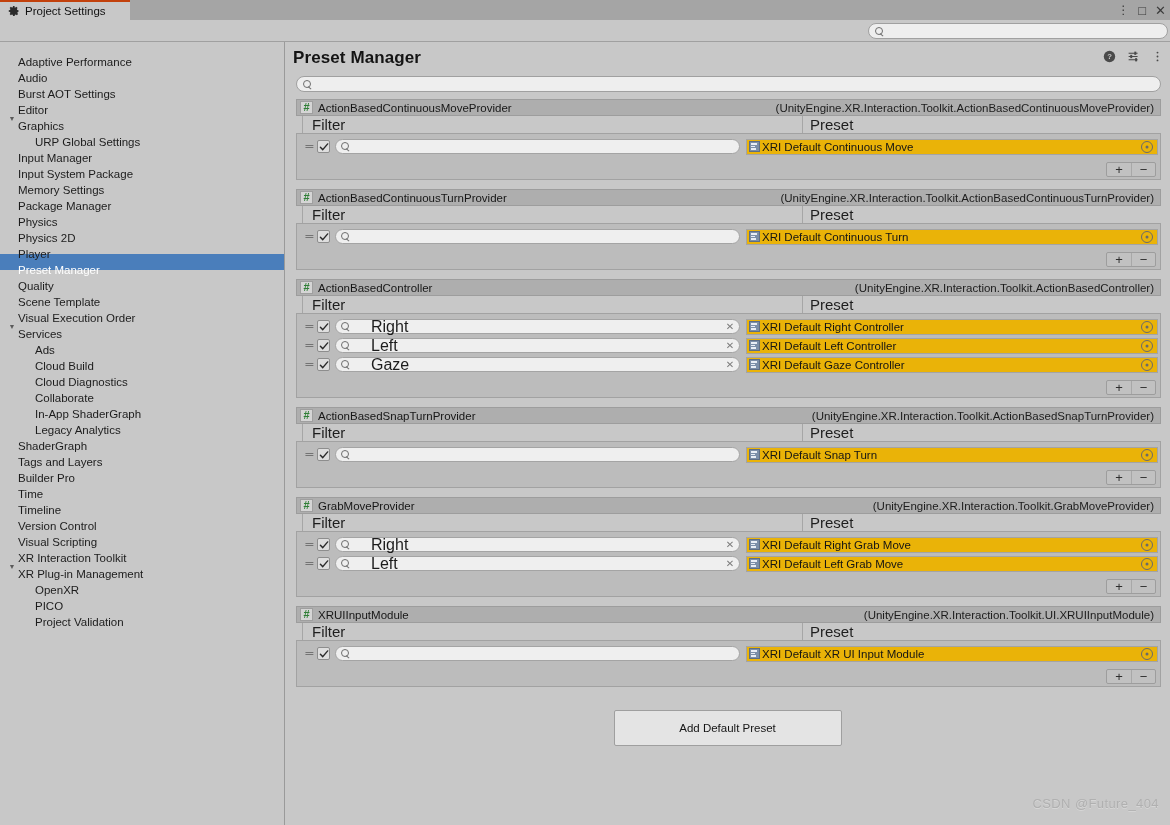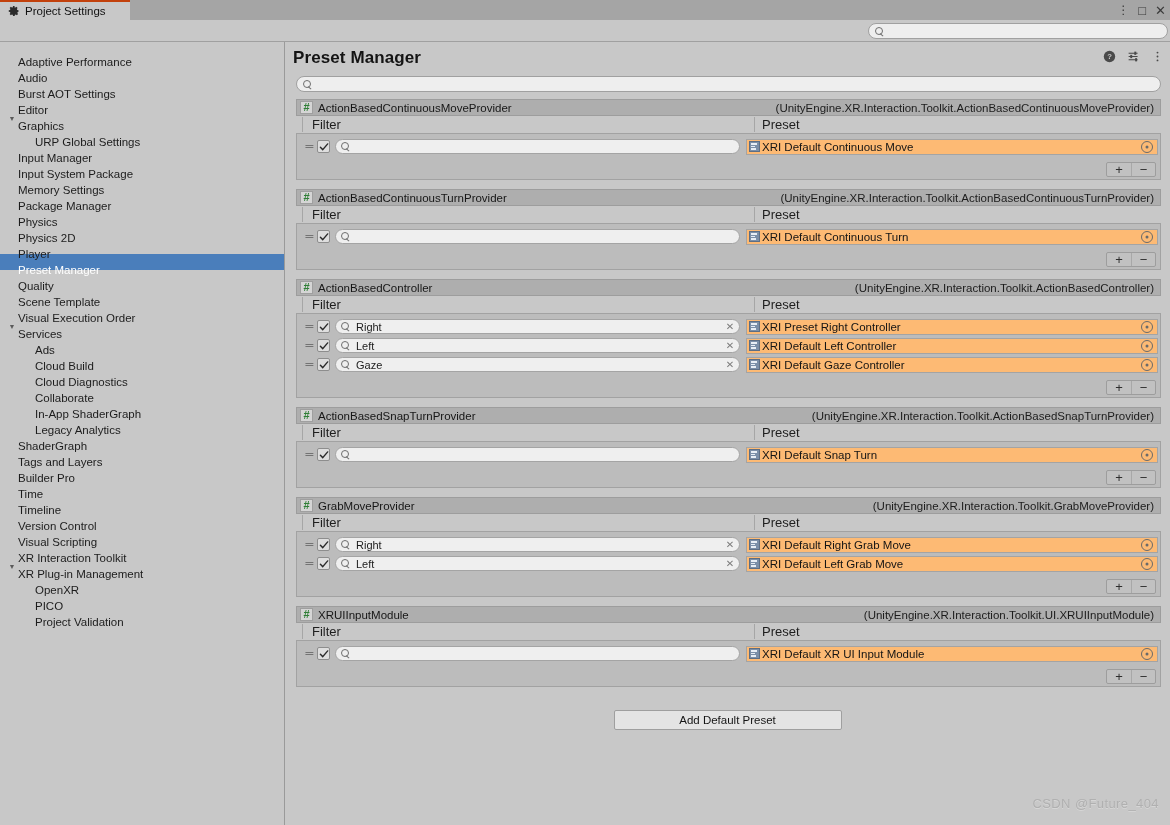--- a/index.html
+++ b/index.html
@@ -120,21 +120,21 @@
     font-family: "Liberation Sans", sans-serif;
   }
   .group-type { font-size: 11.5px; color: #161616; }
   .group-fullname {
     position: absolute; right: 6px; font-size: 11.5px; color: #1c1c1c;
     white-space: nowrap;
   }
 
   .cols {
     height: 17px; background: #c8c8c8; display: flex;
-    align-items: center; font-size: 13px; color: #1e1e1e;
+    align-items: center; font-size: 15px; color: #1e1e1e; gap: 48px;
   }
   .col-filter { width: 452px; flex: none; padding-left: 9px; border-left: 1px solid #a6a6a6; margin-left: 6px; }
   .col-preset { flex: 1; padding-left: 7px; border-left: 1px solid #a6a6a6; }
 
   .rows {
     background: #bcbcbc; border: 1px solid #a2a2a2; border-bottom: none;
     padding: 3px 0 3px 0;
   }
   .row {
     height: 19px; display: flex; align-items: center; padding: 0 2px 0 6px;
@@ -150,28 +150,28 @@
     display: flex; align-items: center; justify-content: center;
   }
   .chk svg { display: block; }
   .filter-input {
     width: 405px; flex: none; height: 15px; background: #efefef;
     border: 1px solid #a4a4a4; border-radius: 8px;
     display: flex; align-items: center; padding: 0 4px 0 5px;
   }
   .filter-input input {
     border: 0; background: transparent; outline: none; flex: 1; min-width: 0;
-    font-family: "Liberation Sans", sans-serif; font-size: 11px; color: #1c1c1c;
+    font-family: "Liberation Sans", sans-serif; font-size: 16px; color: #1c1c1c; margin-left: 15px;
   }
   .clearx {
     width: 10px; height: 10px; flex: none; color: #7b7b7b;
     font-size: 10px; line-height: 10px; text-align: center;
   }
   .preset-field {
-    flex: 1; height: 16px; background: #fdba74;
+    flex: 1; height: 16px; background: #eab308;
     border: 1px solid #a4a4a4;
     display: flex; align-items: center; padding: 0 2px 0 2px;
     margin-left: 6px; position: relative;
   }
   .preset-icon {
     width: 11px; height: 11px; flex: none; margin-right: 2px;
     background: #7b8fa8; border: 1px solid #5d6e84;
     display: flex; flex-direction: column; justify-content: center;
     gap: 1px; padding: 1px;
   }
@@ -202,21 +202,21 @@
   }
   .pm-btn {
     width: 24px; height: 15px; display: flex; align-items: center;
     justify-content: center; font-size: 13px; color: #2d2d2d; line-height: 1;
   }
   .pm-btn.minus { border-left: 1px solid #a8a8a8; }
 
   
   #add-wrap { display: flex; justify-content: center; margin-top: 23px; }
   #add-btn {
-    width: 228px; height: 20px; background: #e4e4e4;
+    width: 228px; height: 36px; background: #e4e4e4;
     border: 1px solid #9f9f9f; border-radius: 2px;
     display: flex; align-items: center; justify-content: center;
     font-size: 11.5px; color: #151515;
   }
 
   #watermark {
     position: absolute; right: 11px; bottom: 14px;
     font-size: 13px; color: #b0b0b0;
     text-shadow: 0 1px 0 #d6d6d6;
     letter-spacing: 0.4px;
@@ -542,21 +542,21 @@
                   <span class="mag"></span>
                   <input type="text" value="Right" style="">
                   <span class="clearx">✕</span>
                 </span>
                 <span class="preset-field">
                   <span class="preset-icon">
                     <i></i>
                     <i></i>
                     <i></i>
                   </span>
-                  <span class="preset-name">XRI Preset Right Controller</span>
+                  <span class="preset-name">XRI Default Right Controller</span>
                   <span class="target-btn"></span>
                 </span>
               </div>
               <div class="row">
                 <span class="drag-handle">═</span>
                 <span class="chk">
                   <svg width="10" height="10" viewBox="0 0 10 10">
                     <path d="M1.4 5.2 L3.7 7.6 L8.7 1.9" stroke="#2a2a2a" stroke-width="1.4" fill="none" stroke-linecap="round"></path>
                   </svg>
                 </span>

